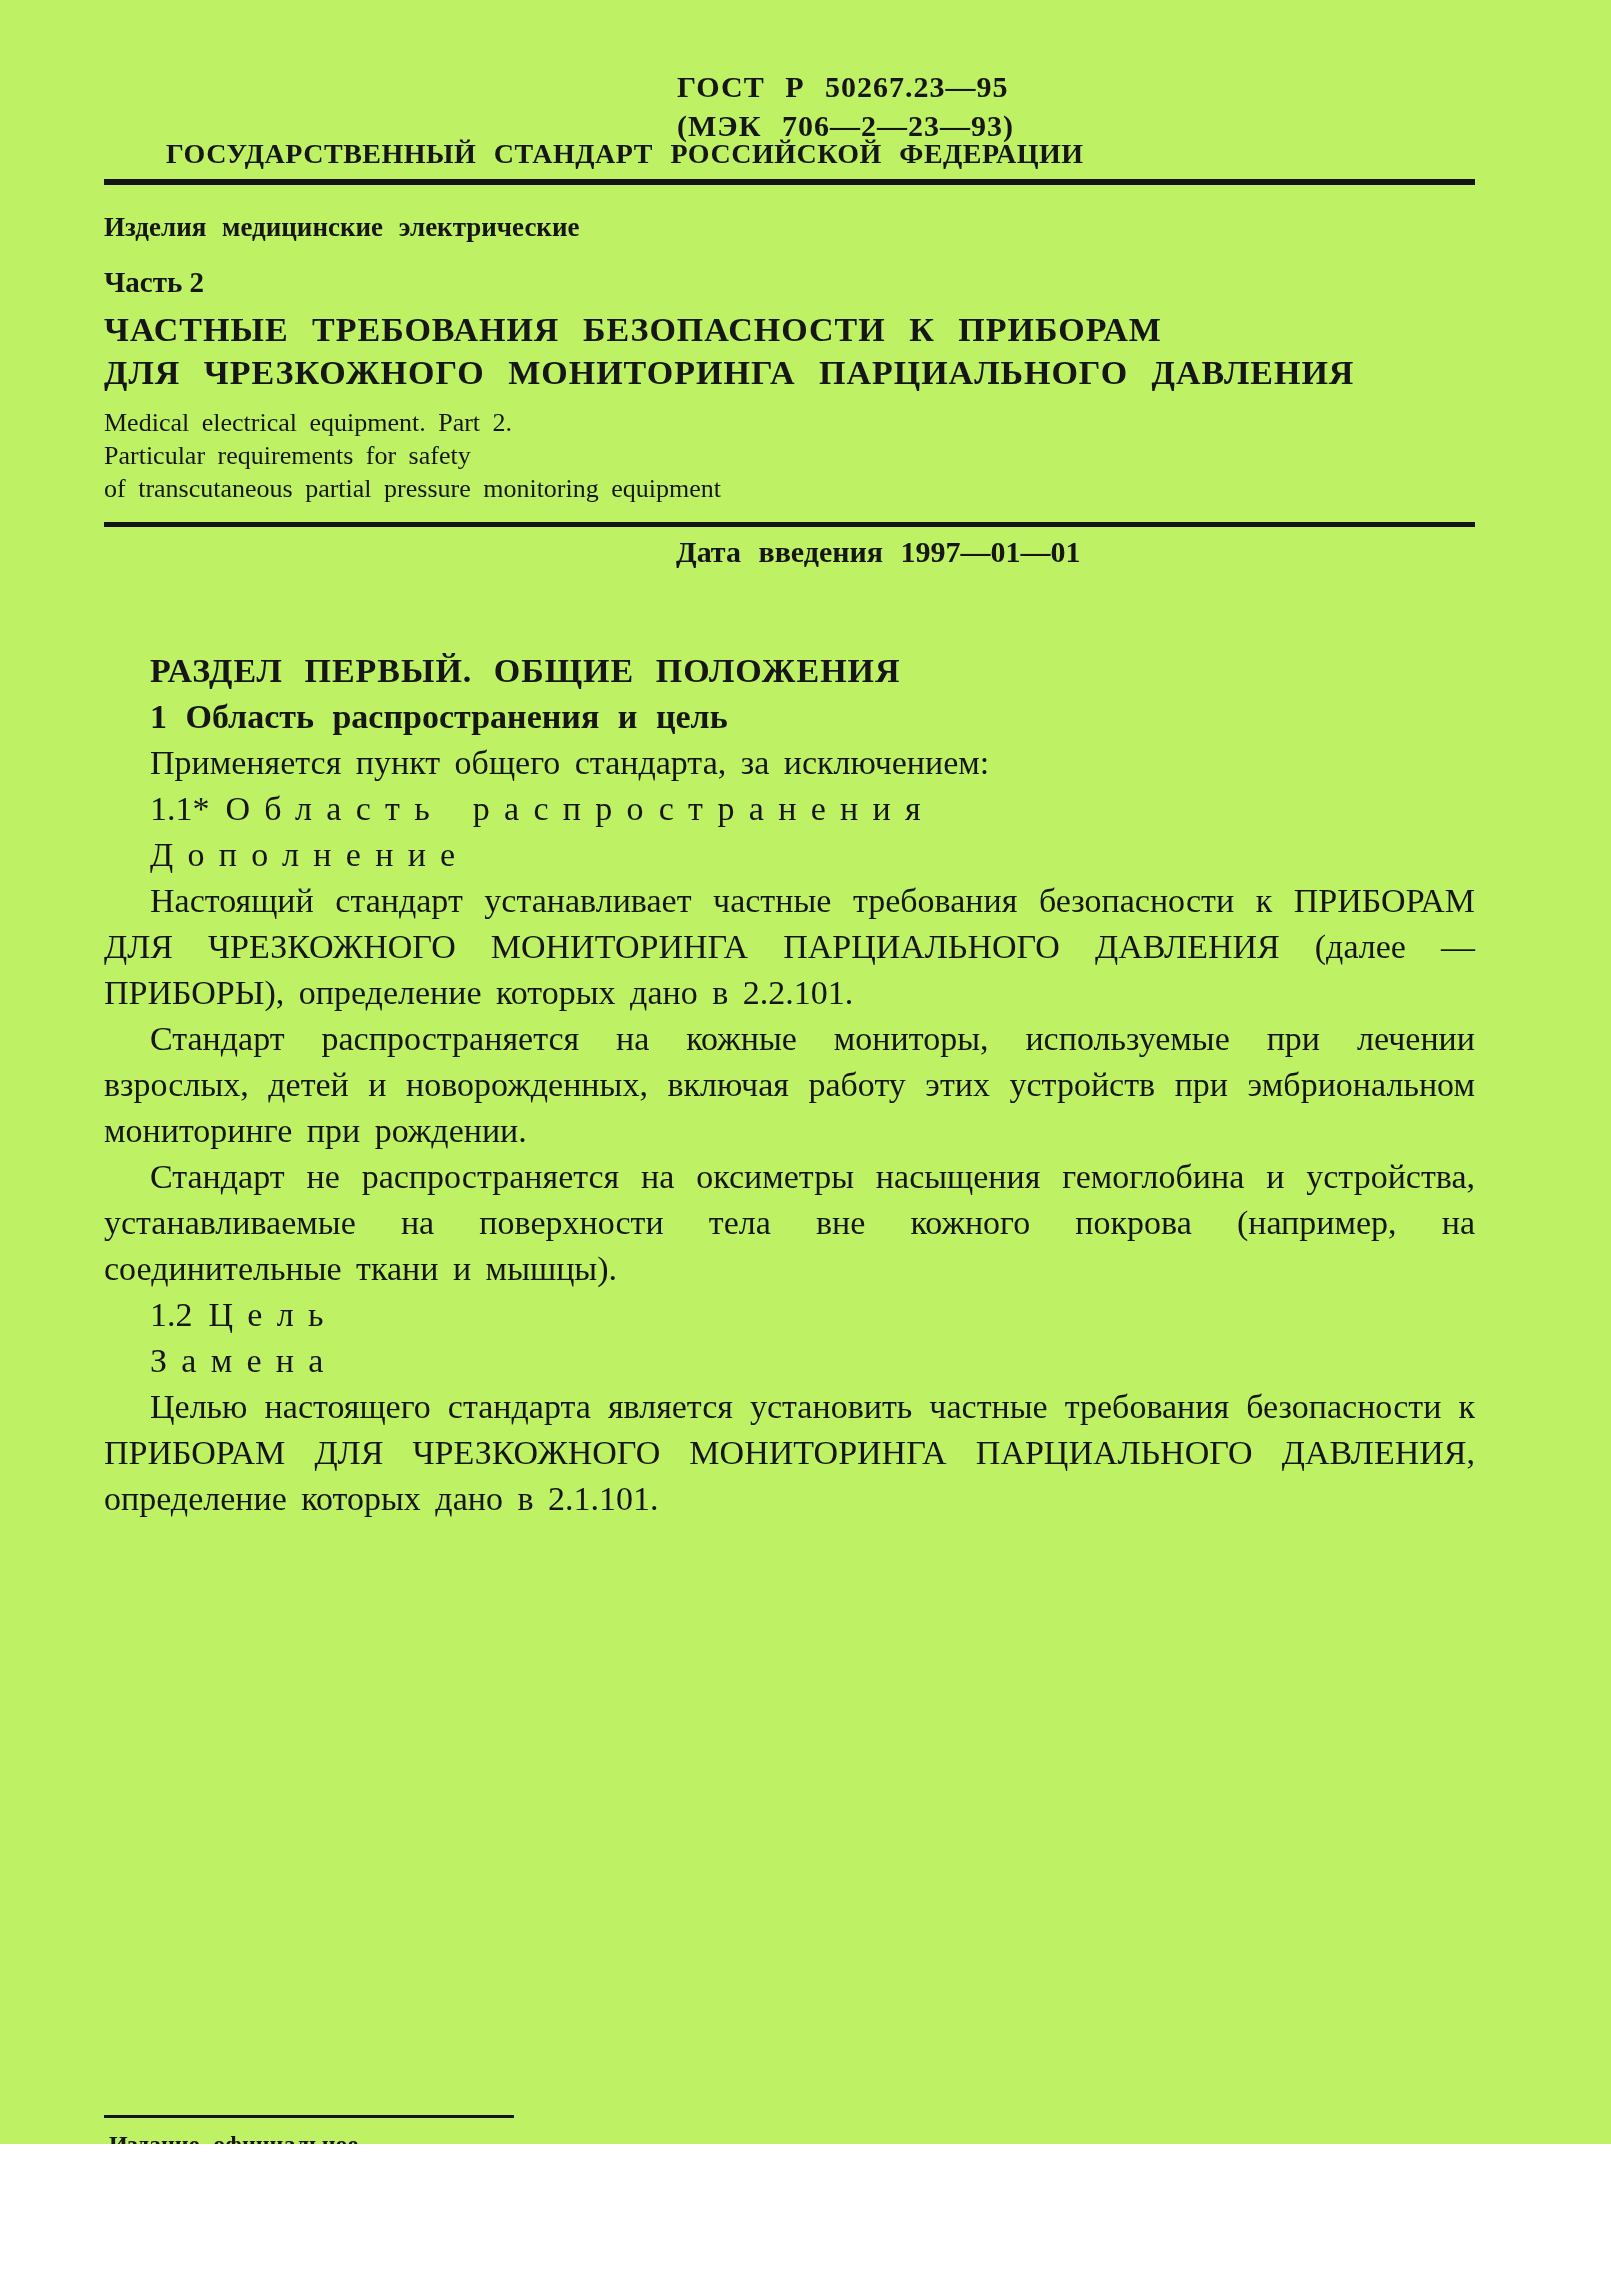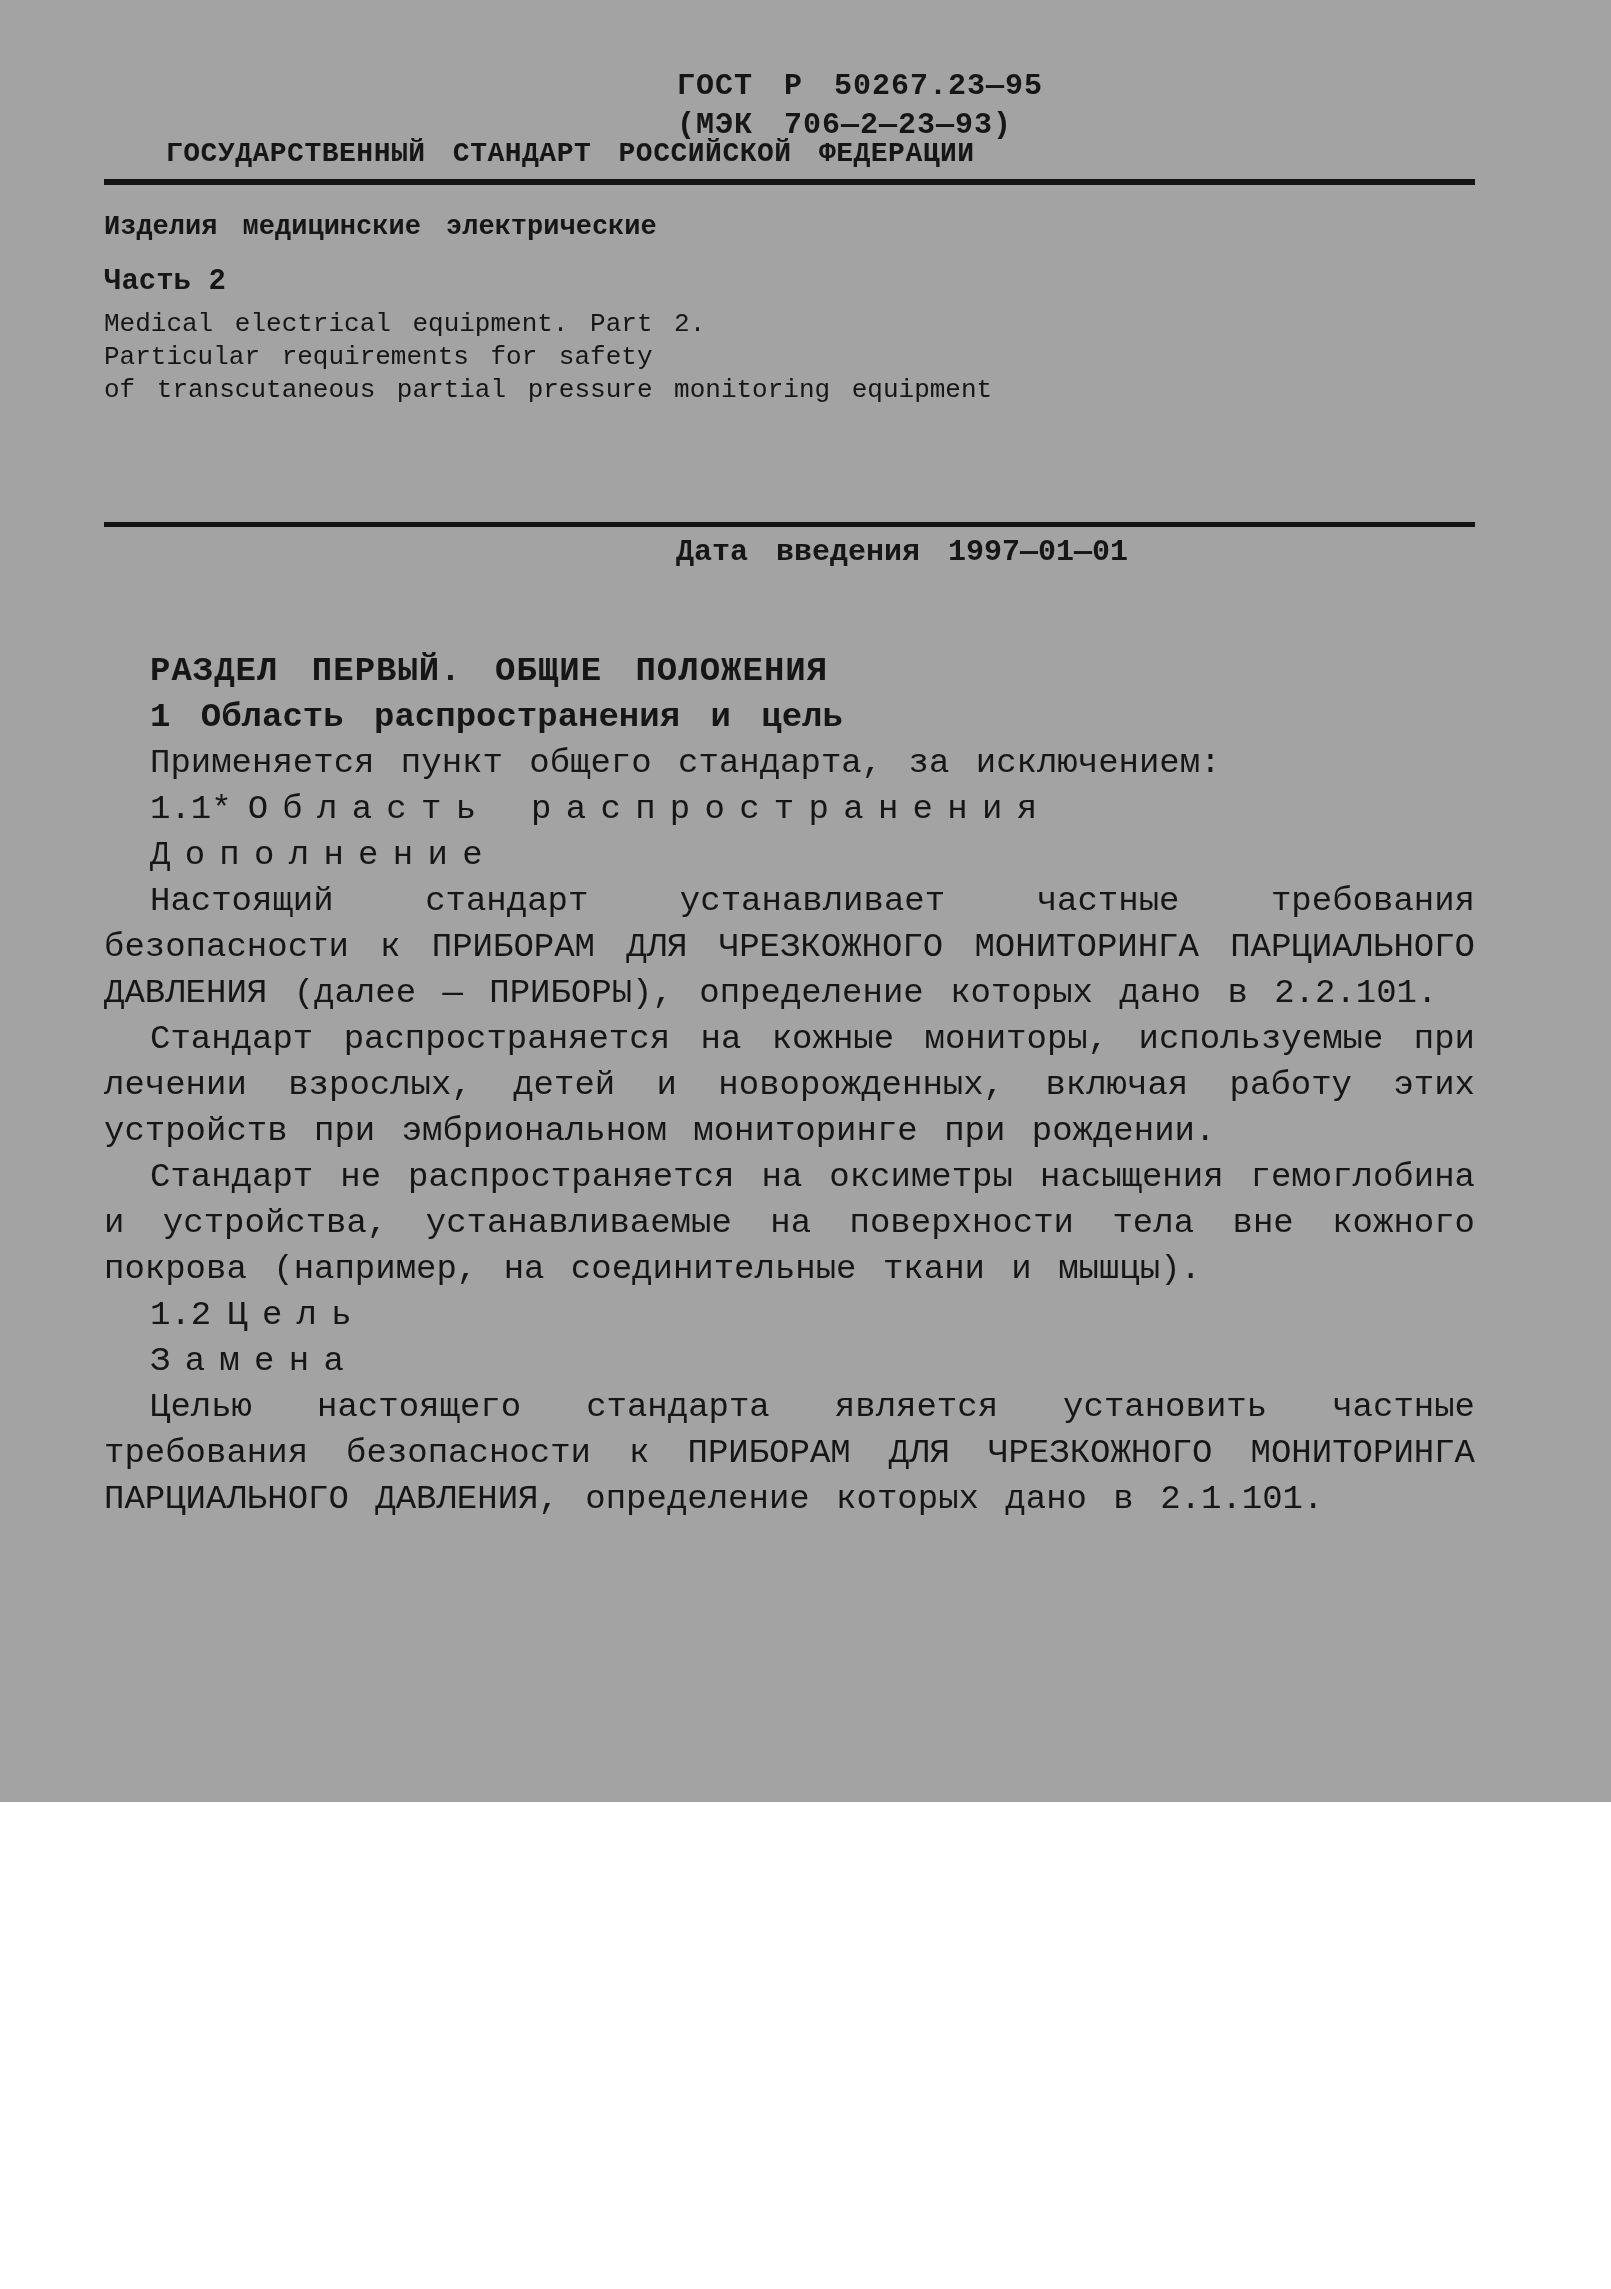--- a/index.html
+++ b/index.html
@@ -1,18 +1,18 @@
 <!DOCTYPE html>
 <html><head>
 <meta charset="utf-8">
 <style>
   html, body { margin:0; padding:0; background:#ffffff; }
   .page {
-    position:relative; width:1612px; height:1802px; background:#a3a3a3; color:#161616;
-    font-family:Liberation Mono, monospace; overflow:hidden;
+    position:relative; width:1612px; height:2144px; background:#bef264; color:#161616;
+    font-family:Liberation Serif, serif; overflow:hidden;
   }
   .rule { position:absolute; left:104px; width:1371px; background:#141414; }
   .rule-top { top:179px; height:6px; }
   .rule-mid { top:522px; height:5px; }
 
   .doc-number {
     position:absolute; left:677px; top:67px; font-weight:bold; font-size:30px;
     line-height:39px; letter-spacing:1px; word-spacing:12px; white-space:nowrap;
   }
   .gov-title {
@@ -55,20 +55,24 @@
     <div>(МЭК 706—2—23—93)</div>
   </div>
 
   <div class="gov-title">ГОСУДАРСТВЕННЫЙ СТАНДАРТ РОССИЙСКОЙ ФЕДЕРАЦИИ</div>
 
   <div class="rule rule-top"></div>
 
   <div class="head-center">
     <div class="subject">Изделия медицинские электрические</div>
     <div class="part">Часть 2</div>
+    <div class="title-ru">
+      <div>ЧАСТНЫЕ ТРЕБОВАНИЯ БЕЗОПАСНОСТИ К ПРИБОРАМ</div>
+      <div>ДЛЯ ЧРЕЗКОЖНОГО МОНИТОРИНГА ПАРЦИАЛЬНОГО ДАВЛЕНИЯ</div>
+    </div>
     <div class="title-en">
       <div>Medical electrical equipment. Part 2.</div>
       <div>Particular requirements for safety</div>
       <div>of transcutaneous partial pressure monitoring equipment</div>
     </div>
   </div>
 
   <div class="rule rule-mid"></div>
 
   <div class="date">Дата введения 1997—01—01</div>

